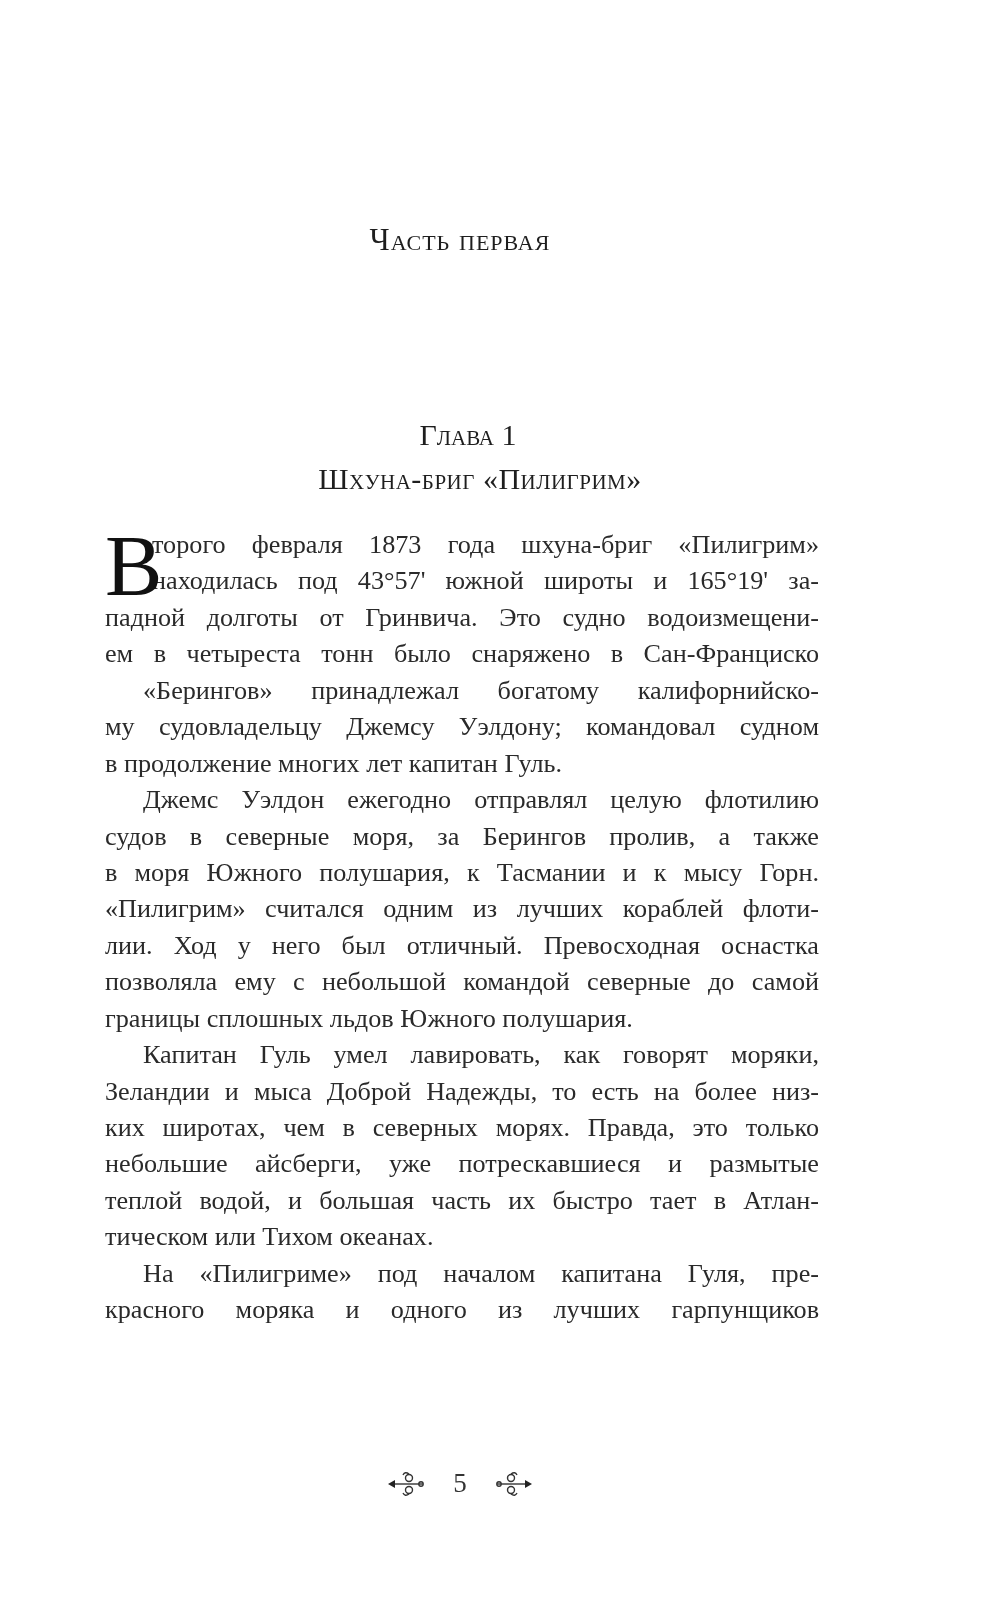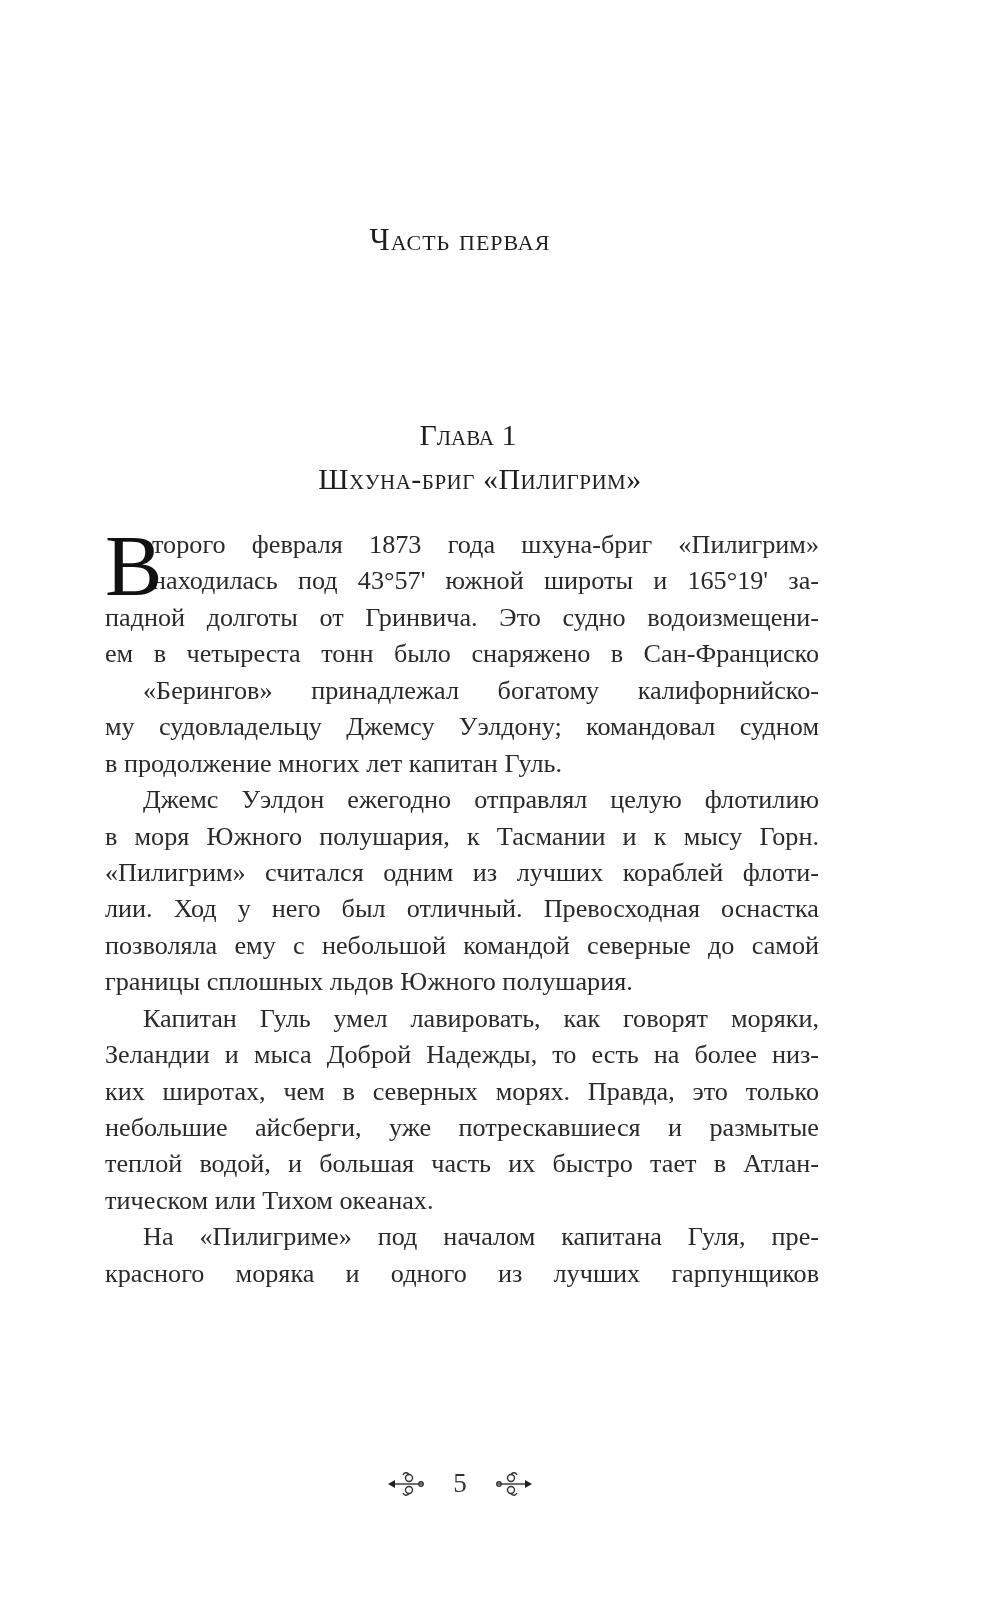--- a/index.html
+++ b/index.html
@@ -62,20 +62,21 @@
   </div>
 
   <div>
     <span class="line indent">«Берингов» принадлежал богатому калифорнийско-</span>
     <span class="line">му судовладельцу Джемсу Уэлдону; командовал судном</span>
     <span class="line last">в продолжение многих лет капитан Гуль.</span>
   </div>
 
   <div>
     <span class="line indent">Джемс Уэлдон ежегодно отправлял целую флотилию</span>
+    <span class="line">судов в северные моря, за Берингов пролив, а также</span>
     <span class="line">в моря Южного полушария, к Тасмании и к мысу Горн.</span>
     <span class="line">«Пилигрим» считался одним из лучших кораблей флоти-</span>
     <span class="line">лии. Ход у него был отличный. Превосходная оснастка</span>
     <span class="line">позволяла ему с небольшой командой северные до самой</span>
     <span class="line last">границы сплошных льдов Южного полушария.</span>
   </div>
 
   <div>
     <span class="line indent">Капитан Гуль умел лавировать, как говорят моряки,</span>
     <span class="line">Зеландии и мыса Доброй Надежды, то есть на более низ-</span>

